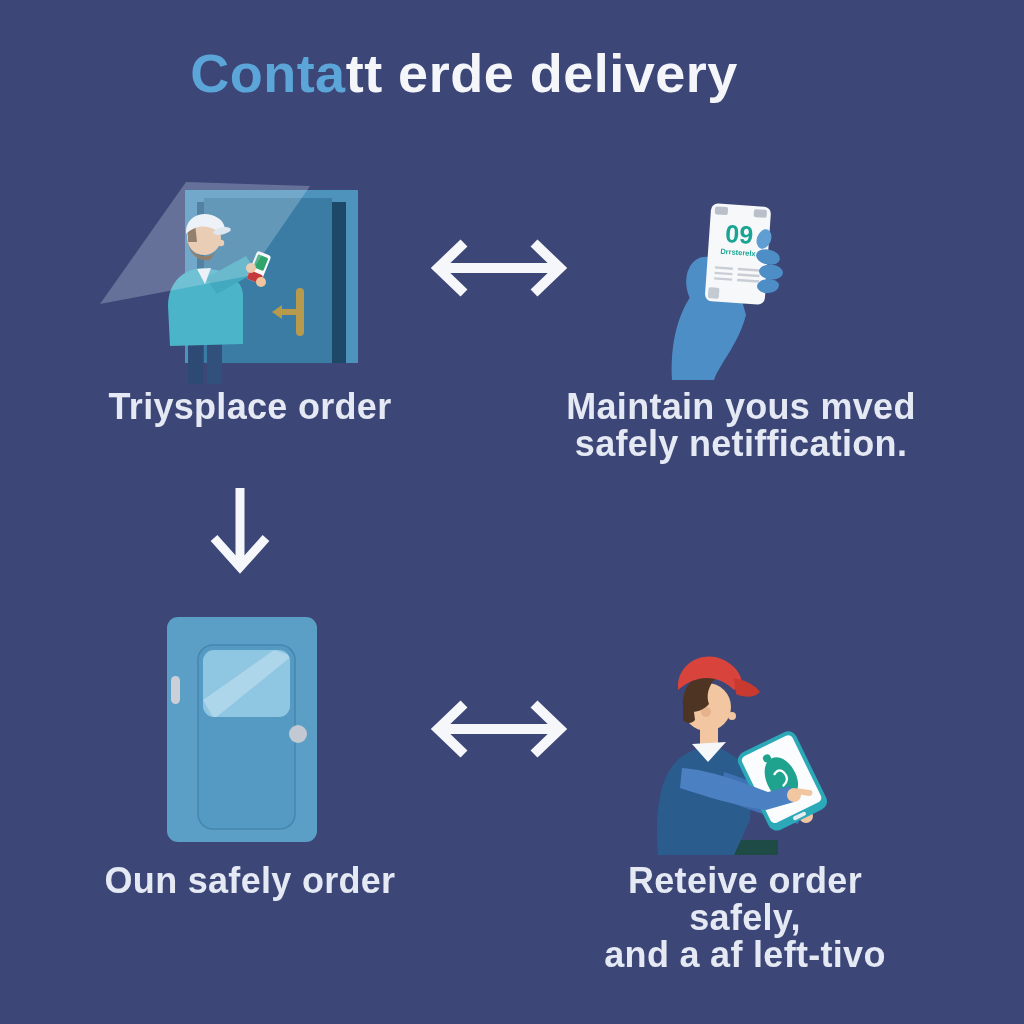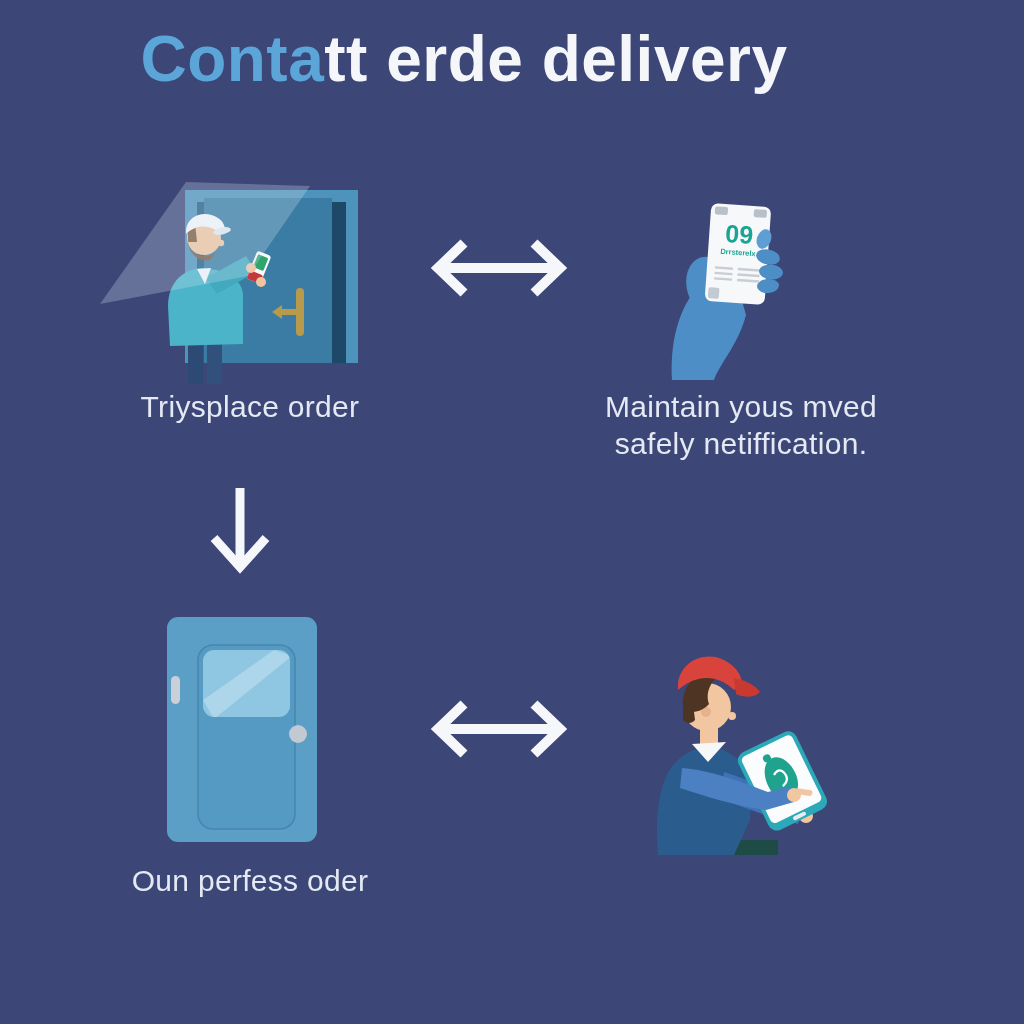--- a/index.html
+++ b/index.html
@@ -11,31 +11,31 @@
     --sleeve-blue:#4b80c2; --hair-dark:#4e3423; --pants-green:#1e4b45; --skin2:#f2c6a0;
     --phone-green:#2fa46b; --phone-red:#c4393b; --door2-body:#5b9fc6;
   }
   html,body{margin:0;padding:0;background:var(--background);}
   .stage{
     position:relative; width:1024px; height:1024px; overflow:hidden;
     background:var(--background);
     font-family:"Liberation Sans", sans-serif;
   }
   .title{
-    position:absolute; top:24px; left:0; width:928px; text-align:center;
-    font-size:64px; font-weight:700; letter-spacing:0.5px; line-height:1.1;
+    position:absolute; top:44px; left:0; width:928px; text-align:center;
+    font-size:54px; font-weight:700; letter-spacing:0.5px; line-height:1.1;
   }
   .title .accent{color:var(--title-accent);}
   .title .rest{color:var(--title-text);}
   .illus{position:absolute;}
   .illus svg{display:block; width:100%; height:100%; overflow:visible;}
   .caption{
     position:absolute; width:350px; text-align:center;
-    color:var(--caption-text); font-size:30px; line-height:37px;
-    font-weight:400; letter-spacing:0.3px;
+    color:var(--caption-text); font-size:36px; line-height:37px;
+    font-weight:700; letter-spacing:0.3px;
   }
   .caption span{display:block;}
   .arrow{position:absolute;}
   .arrow svg{display:block; width:100%; height:100%;}
   .arrow .stroke{stroke:var(--arrow); stroke-width:10; fill:none;}
 </style>
 </head>
 <body>
 
 <div class="stage">
@@ -192,18 +192,20 @@
       </g>
       <g>
         <path d="M82,148 C112,150 146,164 168,172 L190,166 L194,182 L166,190 C136,186 104,176 80,168 Z" fill="var(--sleeve-blue)"></path>
         <circle cx="194" cy="175" r="7" fill="var(--skin2)"></circle>
         <rect x="196" y="168" width="17" height="6" rx="3" fill="var(--skin2)" transform="rotate(8 196 168)"></rect>
       </g>
     </svg>
   </div>
 
   <div class="caption" style="left:75px; top:862px;">
-    <span>Oun perfess oder</span>
+    <span>Oun safely order</span>
   </div>
   <div class="caption" style="left:570px; top:862px;">
+    <span>Reteive order safely,</span>
+    <span>and a af left-tivo</span>
   </div>
 
 </div>
 
 </body></html>

